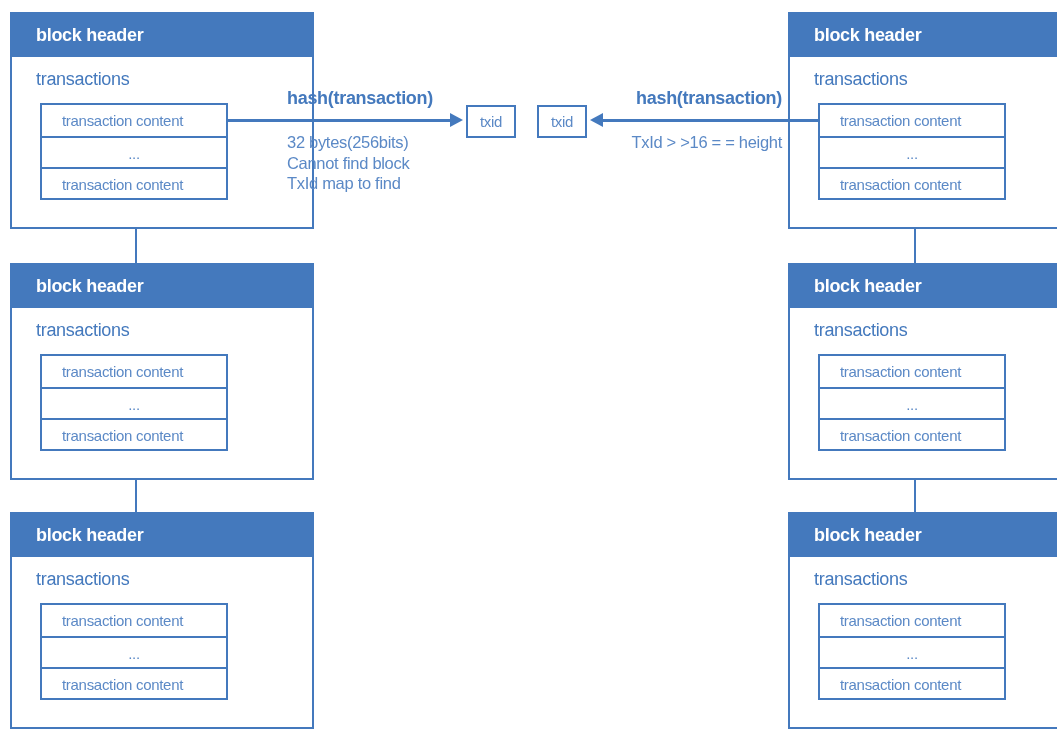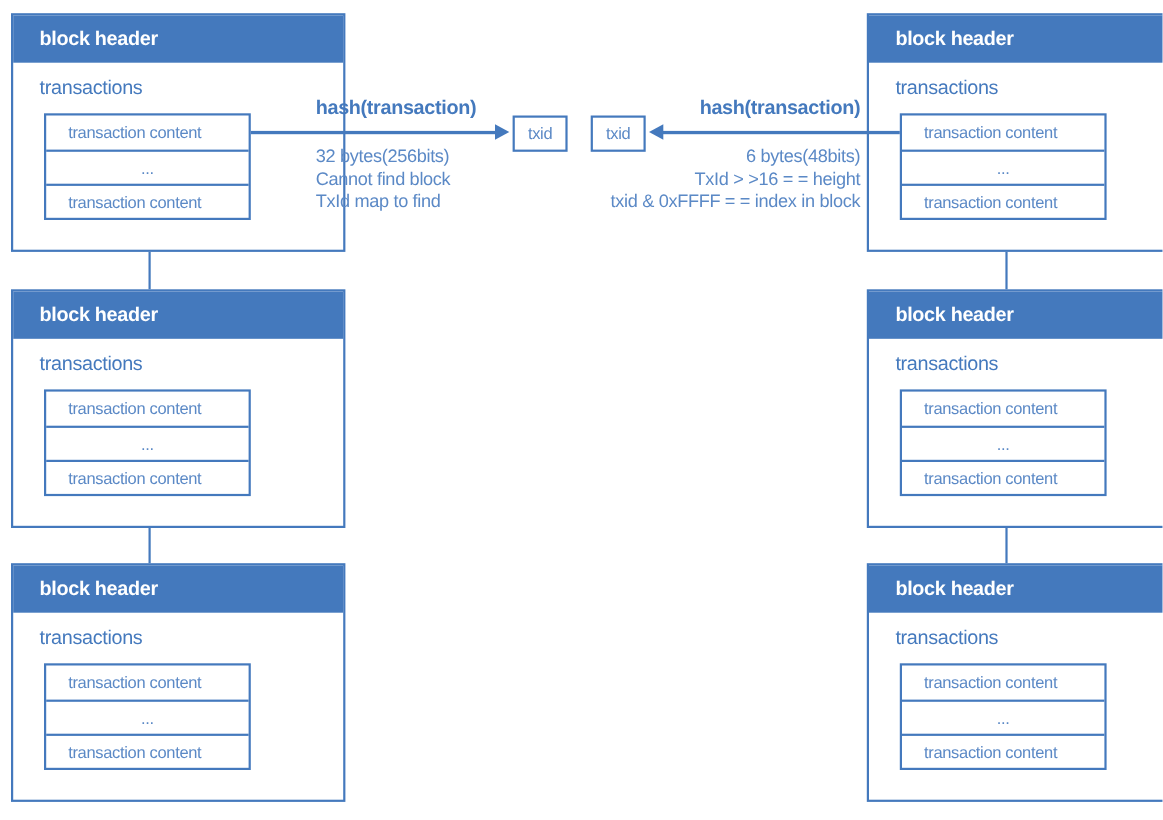--- a/index.html
+++ b/index.html
@@ -210,19 +210,17 @@
     <div>32 bytes(256bits)</div>
     <div>Cannot find block</div>
     <div>TxId map to find</div>
   </div>
   <div class="txid-box" style="left:466px;">txid</div>
 
   <div class="flow-title right-side">hash(transaction)</div>
   <div class="arrow-shaft" style="left:602px; width:216px;"></div>
   <div class="arrow-head point-left" style="left:590px;"></div>
   <div class="flow-notes right-side">
-    <div>6 bytes(48bits)</div>
     <div>TxId &gt; &gt;16 = = height</div>
-    <div>txid &amp; 0xFFFF = = index in block</div>
   </div>
   <div class="txid-box" style="left:537px;">txid</div>
 
 </div>
 
 </body></html>

